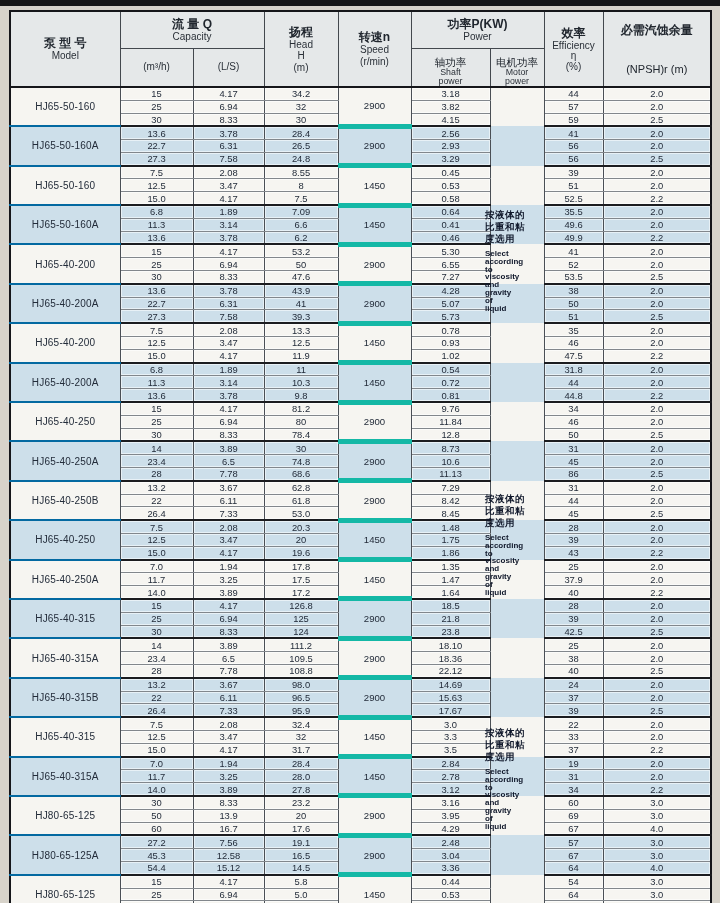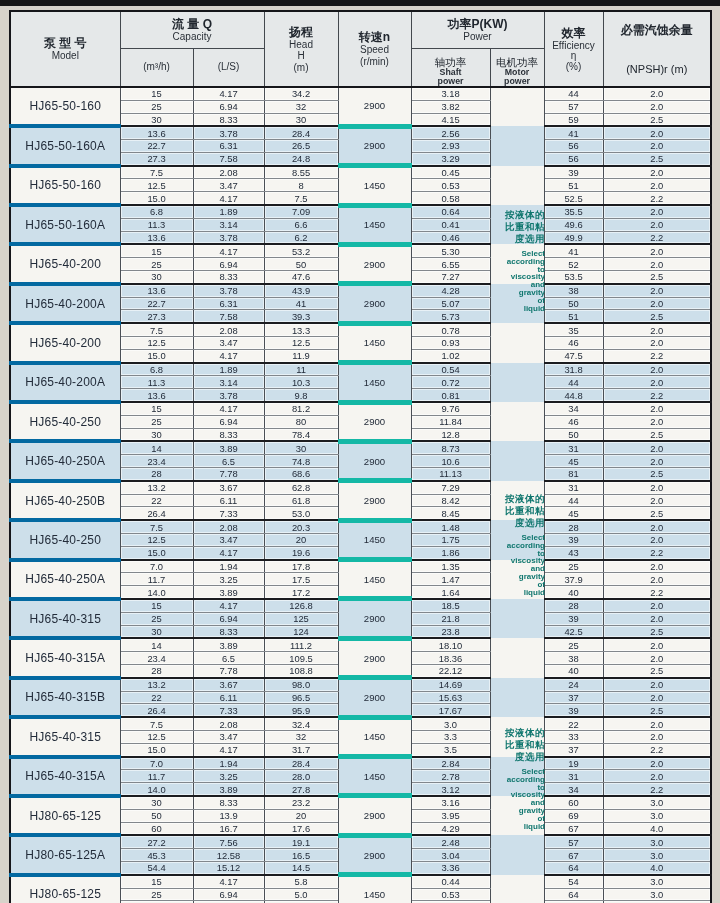--- a/index.html
+++ b/index.html
@@ -19,37 +19,37 @@
   thead th{
     background:#e5e8e9;border:1px solid #43484e;font-weight:normal;
     vertical-align:middle;text-align:center;
   }
   thead tr.hr1{height:37px;}
   thead tr.hr2{height:35px;}
   th.hb{border-bottom:2px solid #15161a;}
   .zh{font-size:12px;font-weight:700;line-height:14px;color:#20262e;}
   .en{font-size:10px;line-height:11.5px;color:#2a3038;}
   .sm-zh{font-size:10.5px;font-weight:400;line-height:12px;color:#20262e;margin-top:7px;}
-  .sm-en{font-size:8.8px;line-height:9.2px;color:#2a3038;font-weight:bold;}
+  .sm-en{font-size:8.8px;line-height:9.2px;color:#2a3038;}
   .sym{font-size:10px;line-height:10.5px;color:#2a3038;}
   .npsh-en{font-size:11px;line-height:12px;margin-top:26px;color:#20262e;}
 
   tbody td{
     height:11.8px;font-size:9.4px;color:#232c3a;text-align:center;vertical-align:middle;
     border-left:1px solid #4a4f55;border-right:1px solid #4a4f55;
     border-top:1px solid #82878c;border-bottom:1px solid #82878c;
     box-shadow:inset 0 0 0 1px rgba(255,255,255,0.55);
   }
   tr.plain td{background:#f6f5f1;}
   tr.shaded td{background:#cddfea;}
   tr.gend td{border-bottom:2px solid #1b1c1f;}
-  td.model-cell{font-size:12px;letter-spacing:.2px;box-shadow:none;border-bottom:4px solid #0369a1;}
+  td.model-cell{font-size:10px;letter-spacing:.2px;box-shadow:none;border-bottom:2px solid #0369a1;}
   td.speed-cell{font-size:9.6px;box-shadow:none;border-bottom:5px solid #14b8a6;}
   td.motor-cell{border-top:none;border-bottom:none;box-shadow:none;}
-  .note{position:absolute;left:476px;width:60px;text-align:right;color:#0f766e;pointer-events:none;}
+  .note{position:absolute;left:476px;width:60px;text-align:left;color:#0f172a;pointer-events:none;}
   .note .nzh{font-size:9.5px;line-height:12px;font-weight:600;letter-spacing:.5px;}
   .note .ngap{height:5px;}
   .note .nen{font-size:8px;line-height:7.8px;font-weight:bold;}
 </style>
 </head>
 <body>
 
 <div class="scan-strip"></div>
 
 <div class="twrap">
@@ -381,21 +381,21 @@
           <td class="num">74.8</td>
           <td class="num">10.6</td>
           <td class="num">45</td>
           <td class="num">2.0</td>
         </tr>
         <tr class="shaded gend">
           <td class="num">28</td>
           <td class="num">7.78</td>
           <td class="num">68.6</td>
           <td class="num">11.13</td>
-          <td class="num">81</td>
+          <td class="num">86</td>
           <td class="num">2.5</td>
         </tr>
         <tr class="plain">
           <td rowspan="3" class="model-cell">HJ65-40-250B</td>
           <td class="num">13.2</td>
           <td class="num">3.67</td>
           <td class="num">62.8</td>
           <td rowspan="3" class="speed-cell">2900</td>
           <td class="num">7.29</td>
           <td rowspan="3" class="motor-cell"></td>

